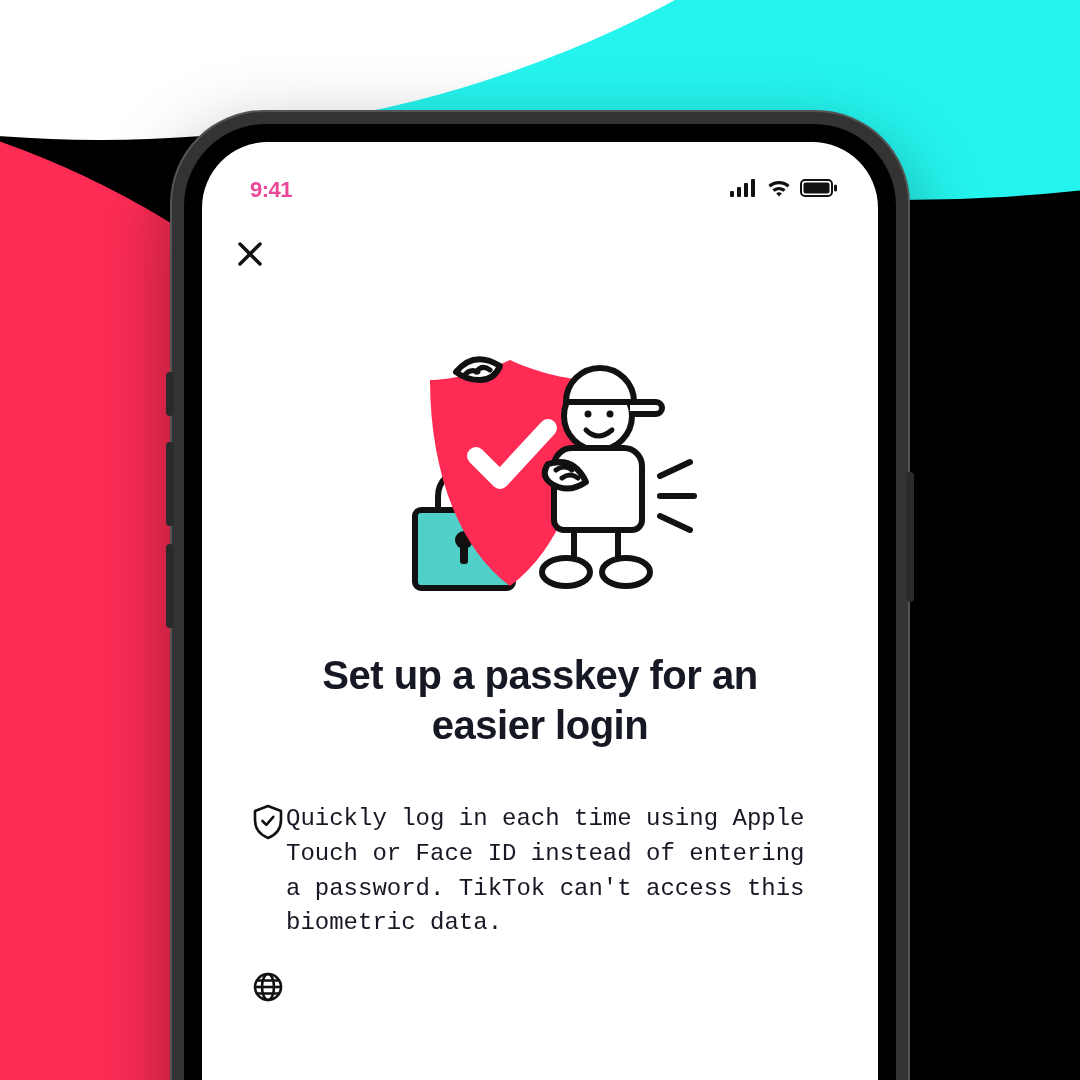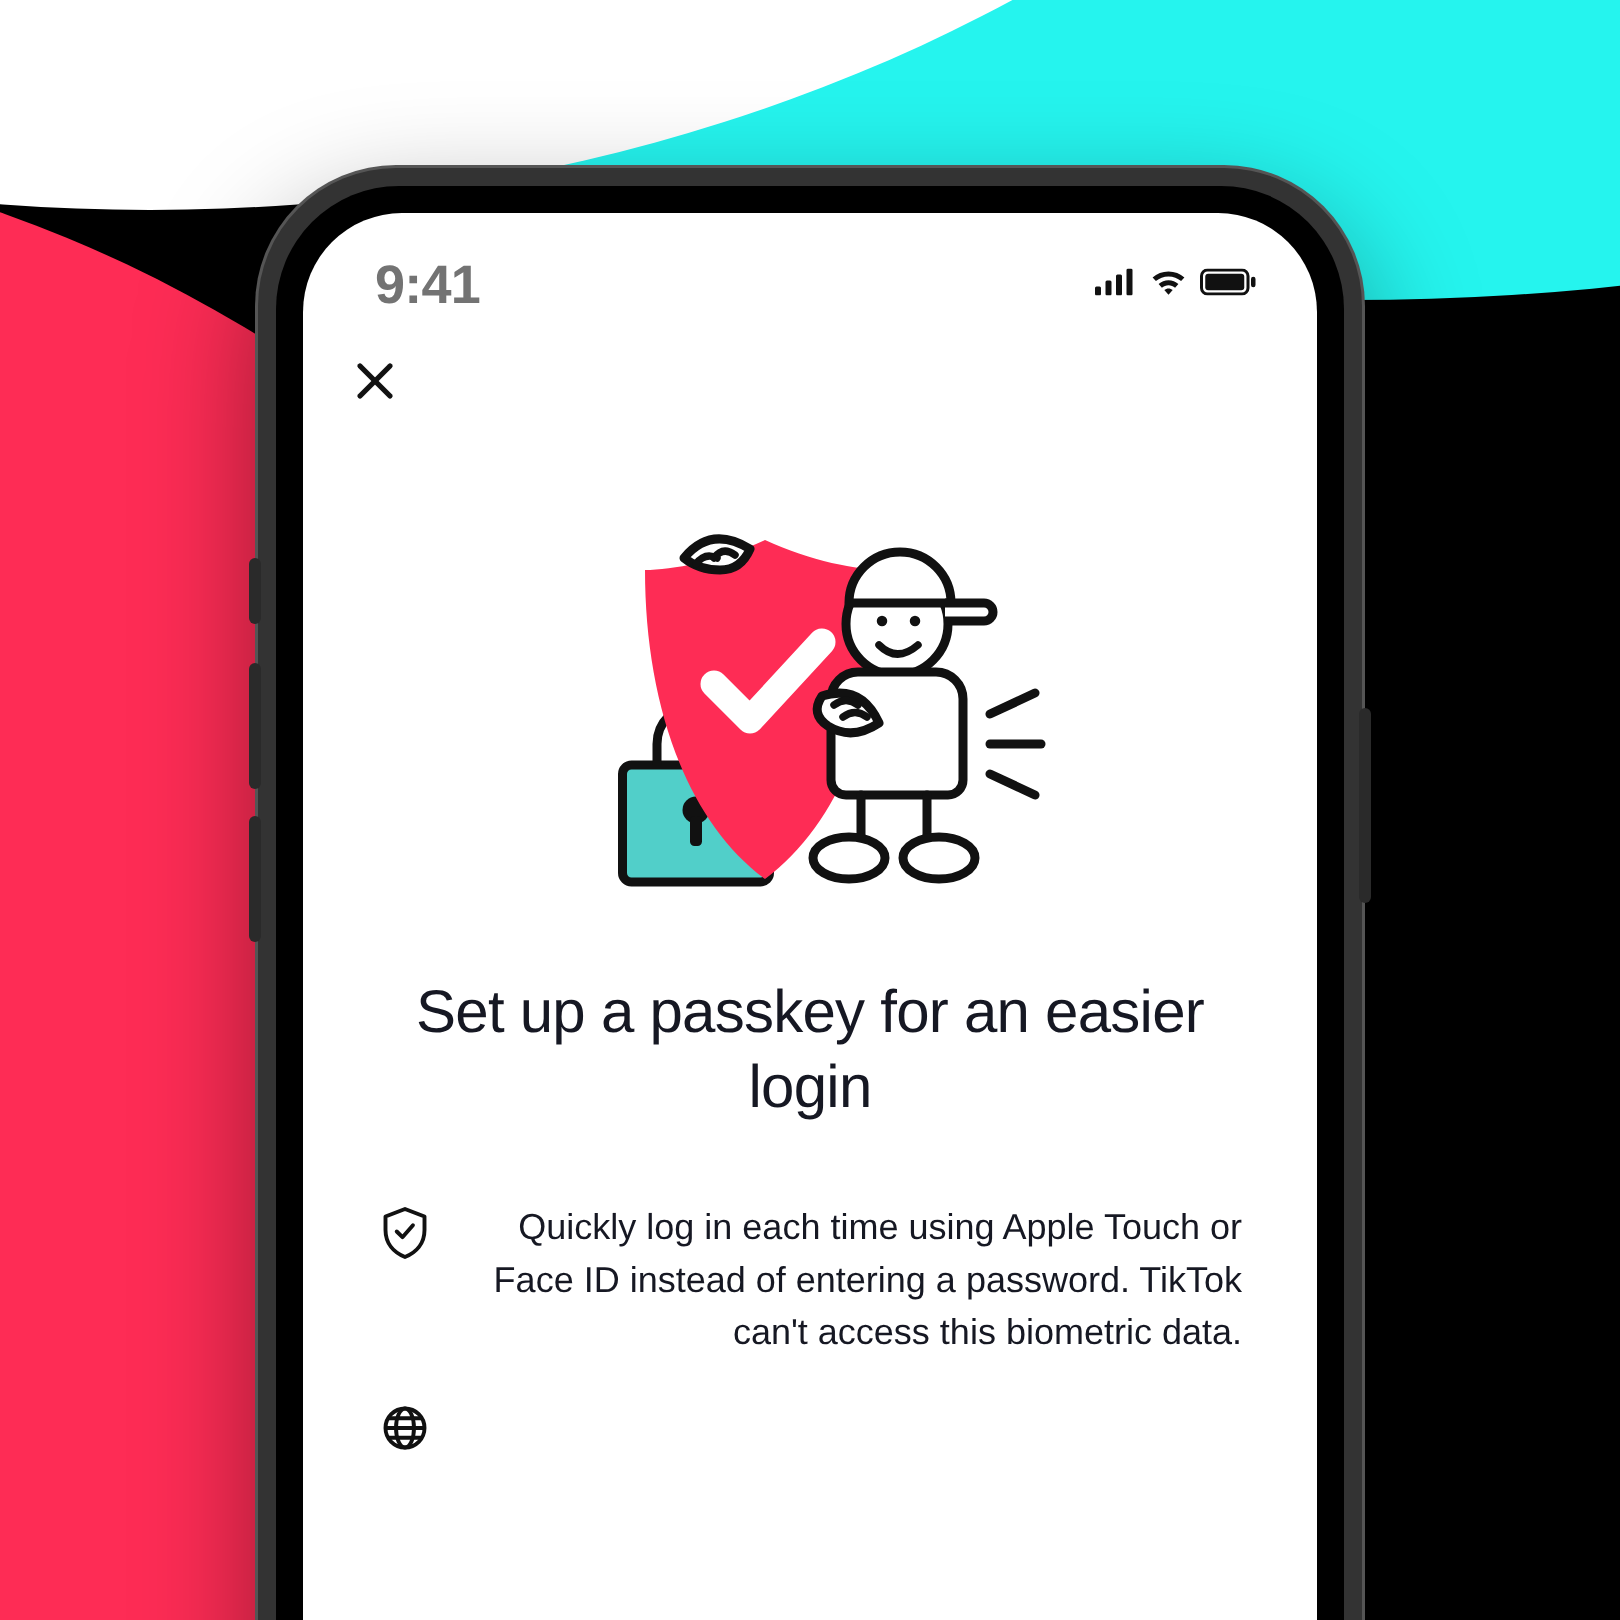--- a/index.html
+++ b/index.html
@@ -62,37 +62,38 @@
   .sb-left2 { left:-6px; top:330px; width:8px; height:84px; }
   .sb-left3 { left:-6px; top:432px; width:8px; height:84px; }
   .sb-right { right:-6px; top:360px; width:8px; height:130px; }
 
   
   .status-bar {
     display:flex; justify-content:space-between; align-items:center;
     padding: 28px 40px 10px 48px;
     height: 78px;
   }
-  .status-time { font-weight:600; font-size:36px; color:#737373; letter-spacing:-0.5px; }
+  .status-time { font-weight:600; font-size:22px; color:#ec4899; letter-spacing:-0.5px; }
   .status-icons { display:flex; align-items:center; gap:8px; }
 
   
   .nav-bar { padding: 16px 28px 0 28px; }
   .close-x { width:40px; height:40px; display:flex; align-items:center; justify-content:center; cursor:pointer; }
 
   
   .content { padding: 60px 50px 0 50px; text-align:center; }
   .illus-wrap { display:flex; justify-content:center; margin-bottom:34px; }
   .title {
-    font-size:40px; font-weight:400; color:#161823; line-height:1.25;
+    font-size:40px; font-weight:700; color:#161823; line-height:1.25;
     letter-spacing:-0.5px; margin: 0 10px 52px 10px;
   }
   .bullet-row {
-    display:flex; align-items:flex-start; gap:22px; text-align:right;
+    display:flex; align-items:flex-start; text-align:left;
     margin-bottom:28px;
+    font-family:Liberation Mono, monospace;
   }
   .bullet-icon { flex:0 0 34px; margin-top:2px; }
   .bullet-text { font-size:24px; line-height:1.45; color:#161823; }
 </style>
 </head>
 <body>
 
 <div class="canvas">
   <div class="bg-cyan"></div>
   <div class="bg-white"></div>

